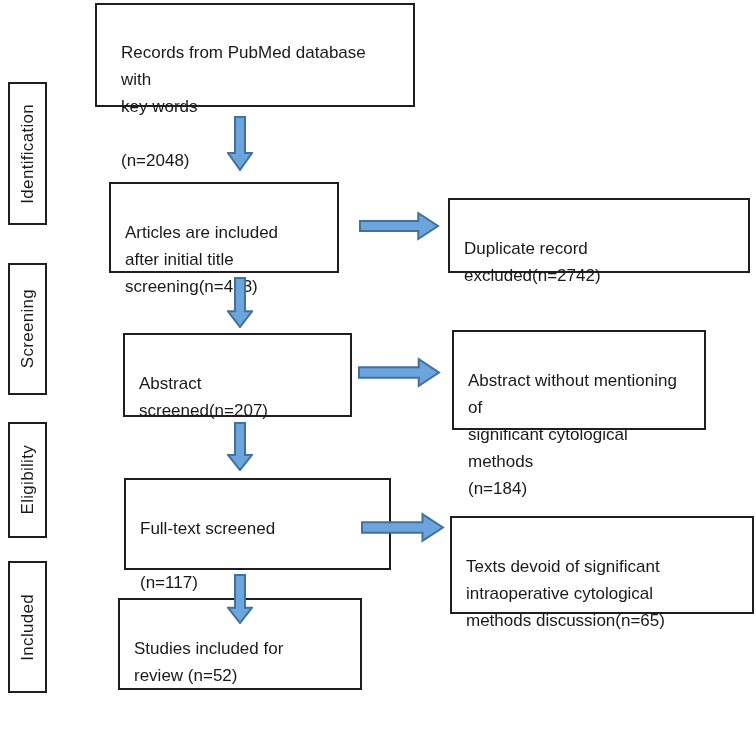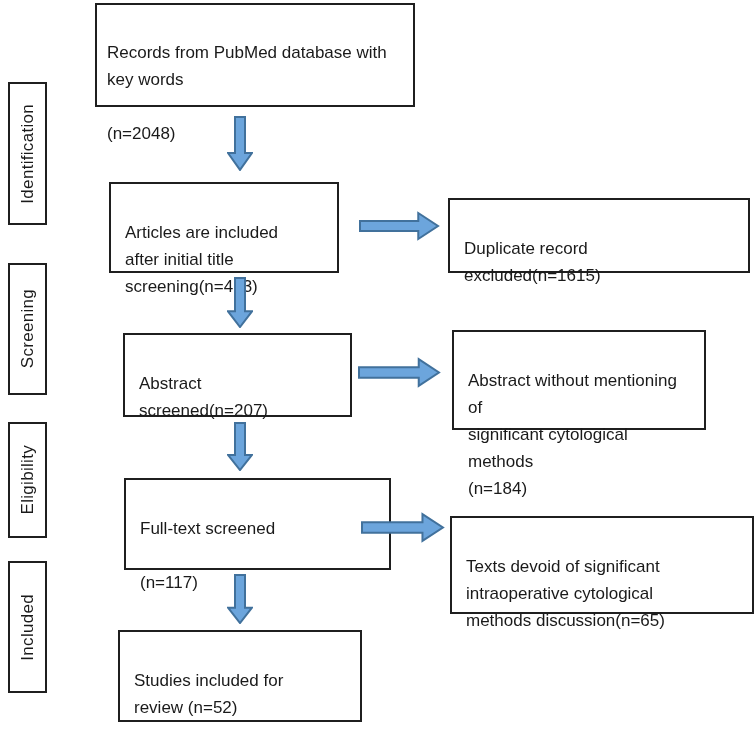--- a/index.html
+++ b/index.html
@@ -22,21 +22,21 @@
     background: var(--background);
     overflow: hidden;
   }
   .box {
     position: absolute;
     border: 2px solid var(--box_border);
     background: var(--background);
     font-size: 17px;
     line-height: 27px;
     white-space: pre-line;
-    padding: 7px 10px;
+    padding: 7px 24px;
   }
   .box.pad-lg { padding: 8px 14px; }
   .stage {
     position: absolute;
     border: 2px solid var(--box_border);
     background: var(--background);
     display: flex;
     align-items: center;
     justify-content: center;
   }
@@ -85,28 +85,28 @@
   </div>
   <div class="box pad-lg" style="left:123px;top:333px;width:229px;height:84px">
     <span>Abstract
 screened(n=207)</span>
   </div>
   <div class="box pad-lg" style="left:124px;top:478px;width:267px;height:92px">
     <span>Full-text screened
 
 (n=117)</span>
   </div>
-  <div class="box pad-lg" style="left:118px;top:630px;width:244px;height:92px">
+  <div class="box pad-lg" style="left:118px;top:598px;width:244px;height:92px">
     <span>Studies included for
 review (n=52)</span>
   </div>
 
   <div class="box pad-lg" style="left:448px;top:198px;width:302px;height:75px">
     <span>Duplicate record
-excluded(n=1615)</span>
+excluded(n=2742)</span>
   </div>
   <div class="box pad-lg" style="left:452px;top:330px;width:254px;height:100px">
     <span>Abstract without mentioning of
 significant cytological methods
 (n=184)</span>
   </div>
   <div class="box pad-lg" style="left:450px;top:516px;width:304px;height:98px">
     <span>Texts devoid of significant
 intraoperative cytological
 methods discussion(n=65)</span>

